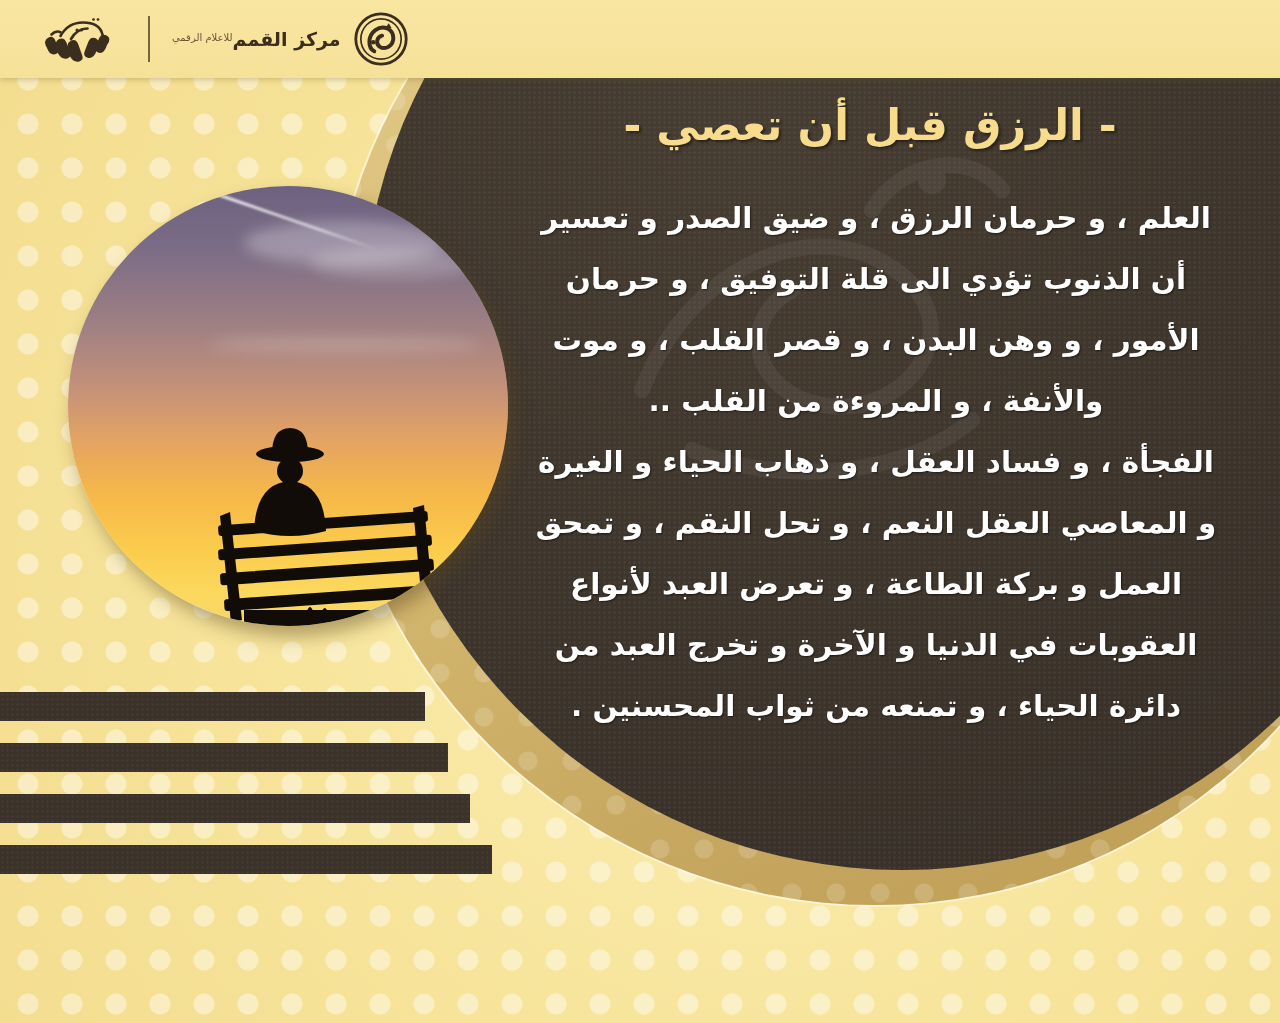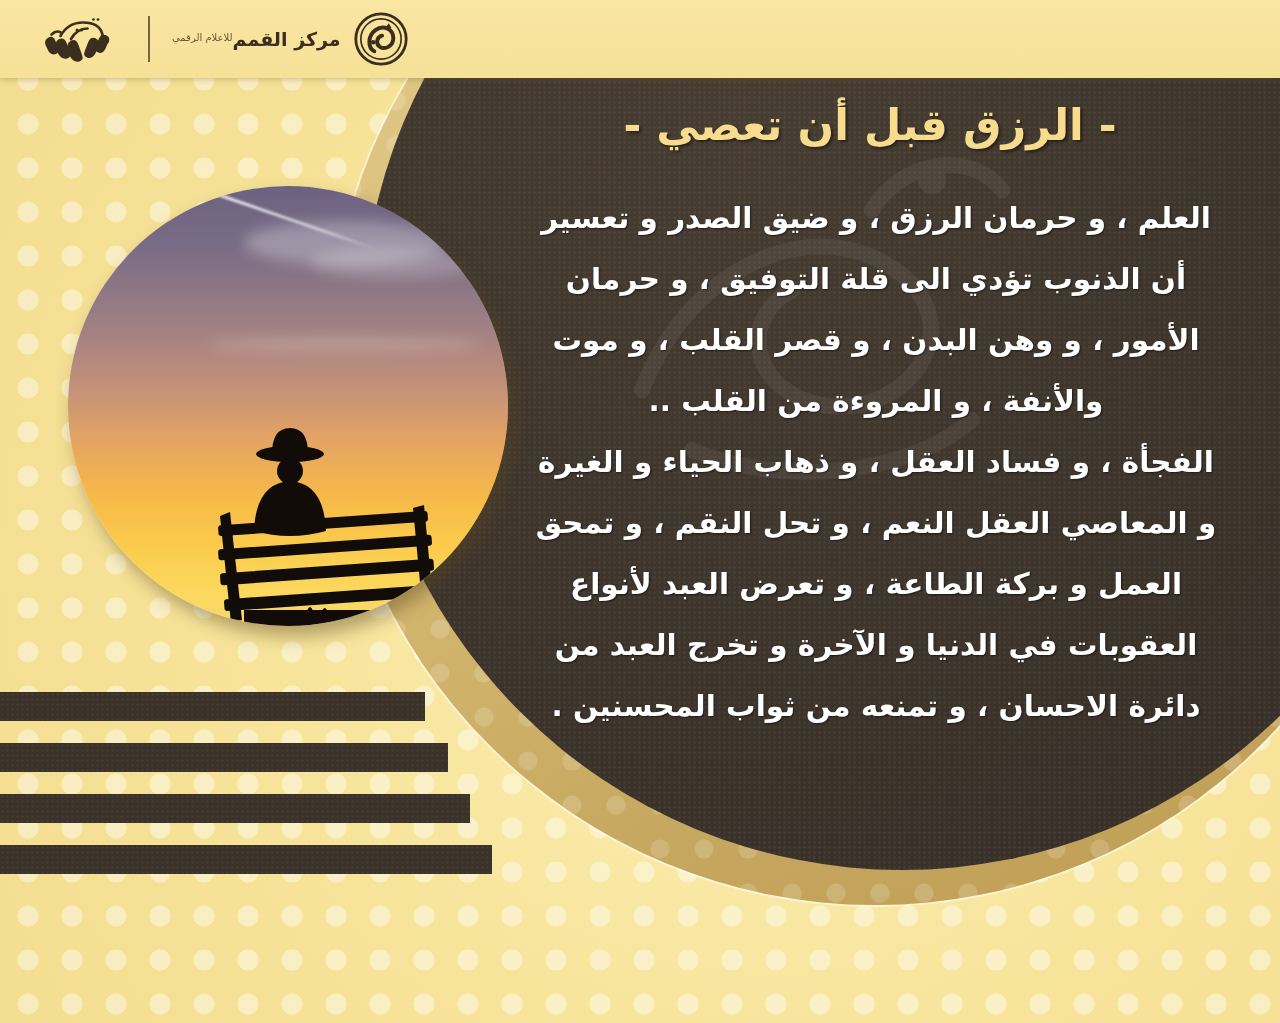--- a/index.html
+++ b/index.html
@@ -299,17 +299,17 @@
       <span class="line">العلم ، و حرمان الرزق ، و ضيق الصدر و تعسير</span>
       <span class="line">أن الذنوب تؤدي الى قلة التوفيق ، و حرمان</span>
       <span class="line">الأمور ، و وهن البدن ، و قصر القلب ، و موت</span>
       <span class="line">والأنفة ، و المروءة من القلب ..</span>
       <span class="line">الفجأة ، و فساد العقل ، و ذهاب الحياء و الغيرة</span>
     </div>
     <div class="p">
       <span class="line">و المعاصي العقل النعم ، و تحل النقم ، و تمحق</span>
       <span class="line">العمل و بركة الطاعة ، و تعرض العبد لأنواع</span>
       <span class="line">العقوبات في الدنيا و الآخرة و تخرج العبد من</span>
-      <span class="line">دائرة الاحسان ، و تمنعه من ثواب المحسنين .</span>
+      <span class="line">دائرة الحياء ، و تمنعه من ثواب المحسنين .</span>
     </div>
   </div>
 
 </div>
 
 </body></html>

